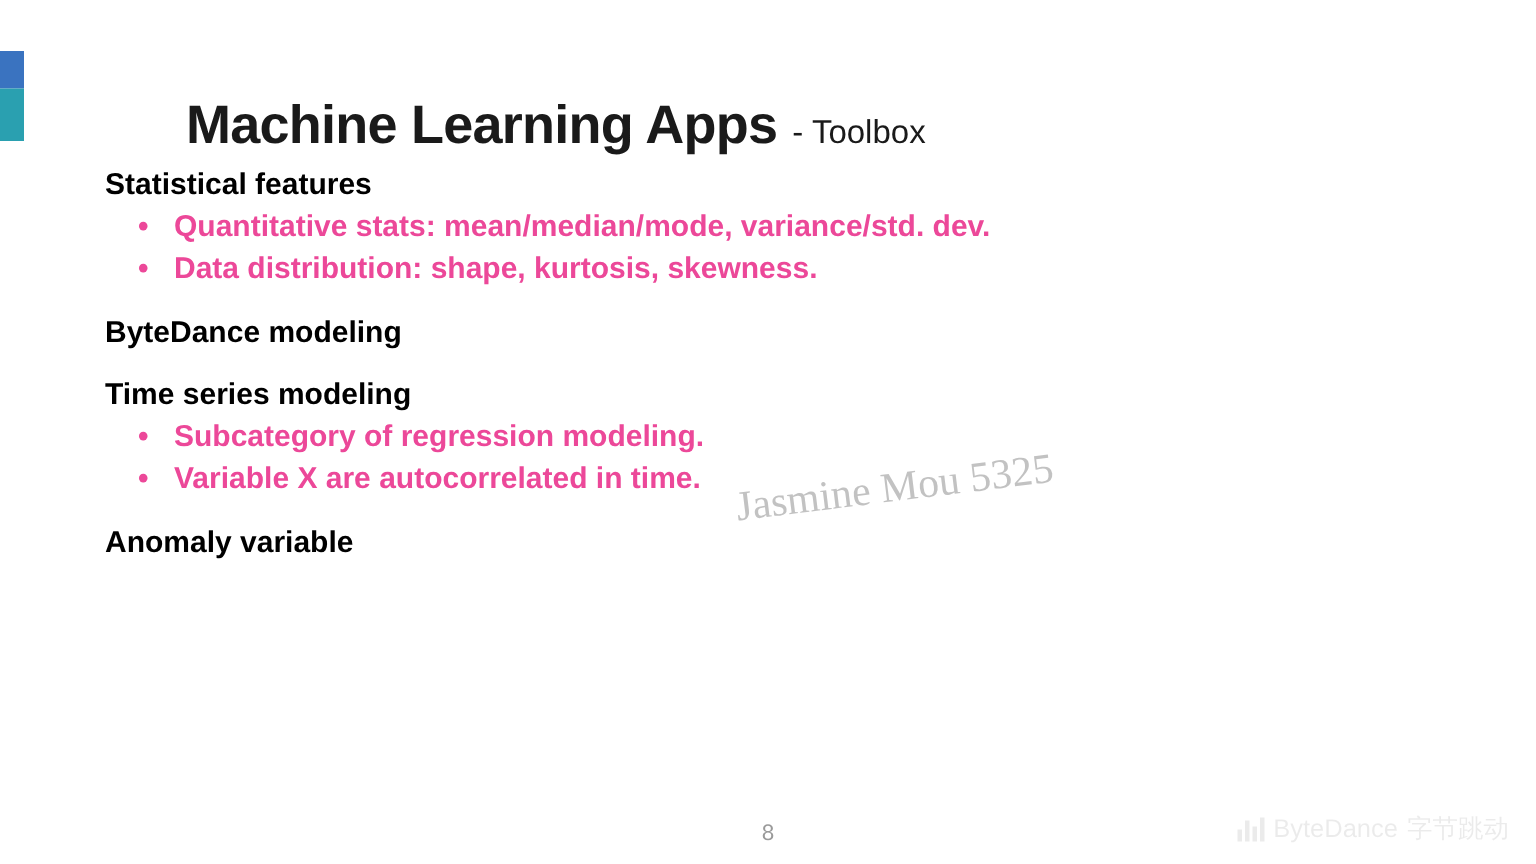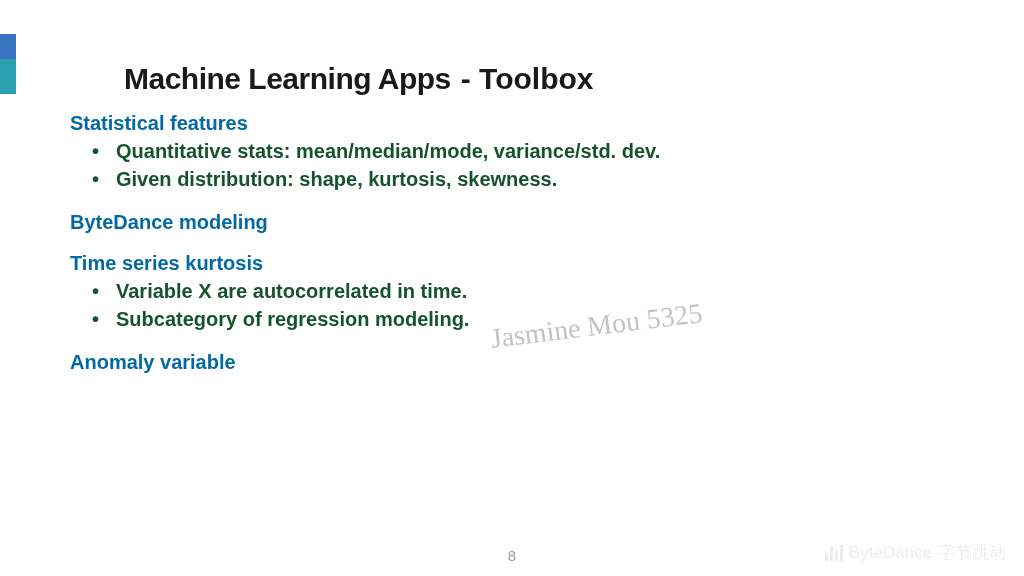--- a/index.html
+++ b/index.html
@@ -22,51 +22,51 @@
     .side-accent .top { width: 16px; height: 25px; background: #3a73c0; }
     .side-accent .bottom { width: 16px; height: 35px; background: #2aa0b0; }
     .title-wrap {
       position: absolute;
       left: 124px;
       top: 62px;
       display: flex;
       align-items: baseline;
     }
     .title-main {
-      font-size: 30px;
+      font-size: 36px;
       font-weight: 800;
       letter-spacing: -0.5px;
     }
     .title-sub {
-      font-size: 30px;
-      font-weight: 700;
+      font-size: 22px;
+      font-weight: 400;
       margin-left: 10px;
     }
     .content {
       position: absolute;
       left: 70px;
       top: 112px;
       width: 880px;
     }
     .section-head {
       font-size: 20px;
       font-weight: 700;
       margin-top: 18px;
       margin-bottom: 2px;
-      color: #0369a1;
+      color: #000000;
     }
     .section-head.first { margin-top: 0; }
     ul.bullets {
       list-style: none;
       padding-left: 0;
     }
     ul.bullets li {
       font-size: 20px;
       font-weight: 700;
-      color: #14532d;
+      color: #ec4899;
       line-height: 1.4;
       padding-left: 46px;
       position: relative;
     }
     ul.bullets li::before {
       content: "•";
       position: absolute;
       left: 22px;
       top: 0;
       font-size: 20px;
@@ -128,29 +128,29 @@
 <div class="title-wrap">
   <span class="title-main">Machine Learning Apps</span>
   <span class="title-sub">- Toolbox</span>
 </div>
 
 <div class="content">
 
   <div class="section-head first">Statistical features</div>
   <ul class="bullets">
     <li>Quantitative stats: mean/median/mode, variance/std. dev.</li>
-    <li>Given distribution: shape, kurtosis, skewness.</li>
+    <li>Data distribution: shape, kurtosis, skewness.</li>
   </ul>
 
   <div class="section-head">ByteDance modeling</div>
 
-  <div class="section-head">Time series kurtosis</div>
+  <div class="section-head">Time series modeling</div>
   <ul class="bullets">
+    <li>Subcategory of regression modeling.</li>
     <li>Variable X are autocorrelated in time.</li>
-    <li>Subcategory of regression modeling.</li>
   </ul>
 
   <div class="section-head">Anomaly variable</div>
 
 </div>
 
 <div class="watermark">Jasmine Mou 5325</div>
 
 <div class="page-number">8</div>
 

